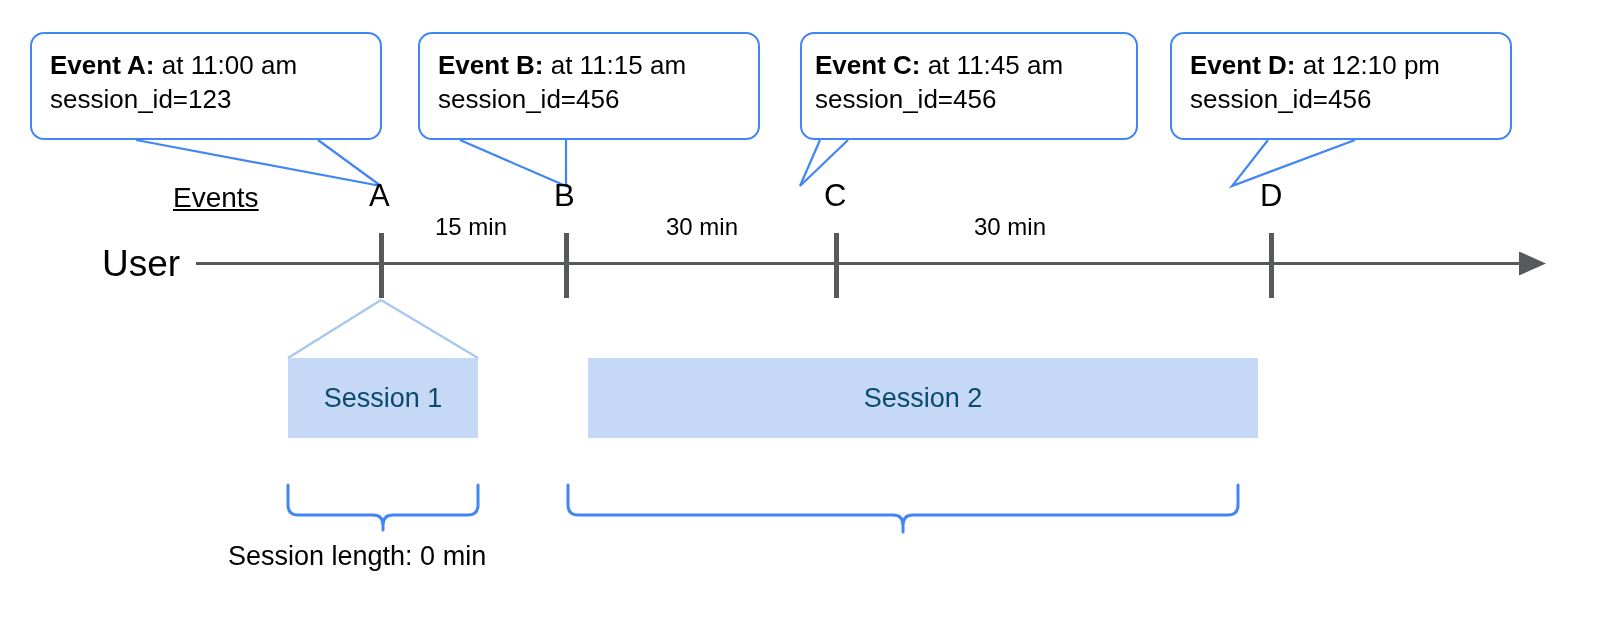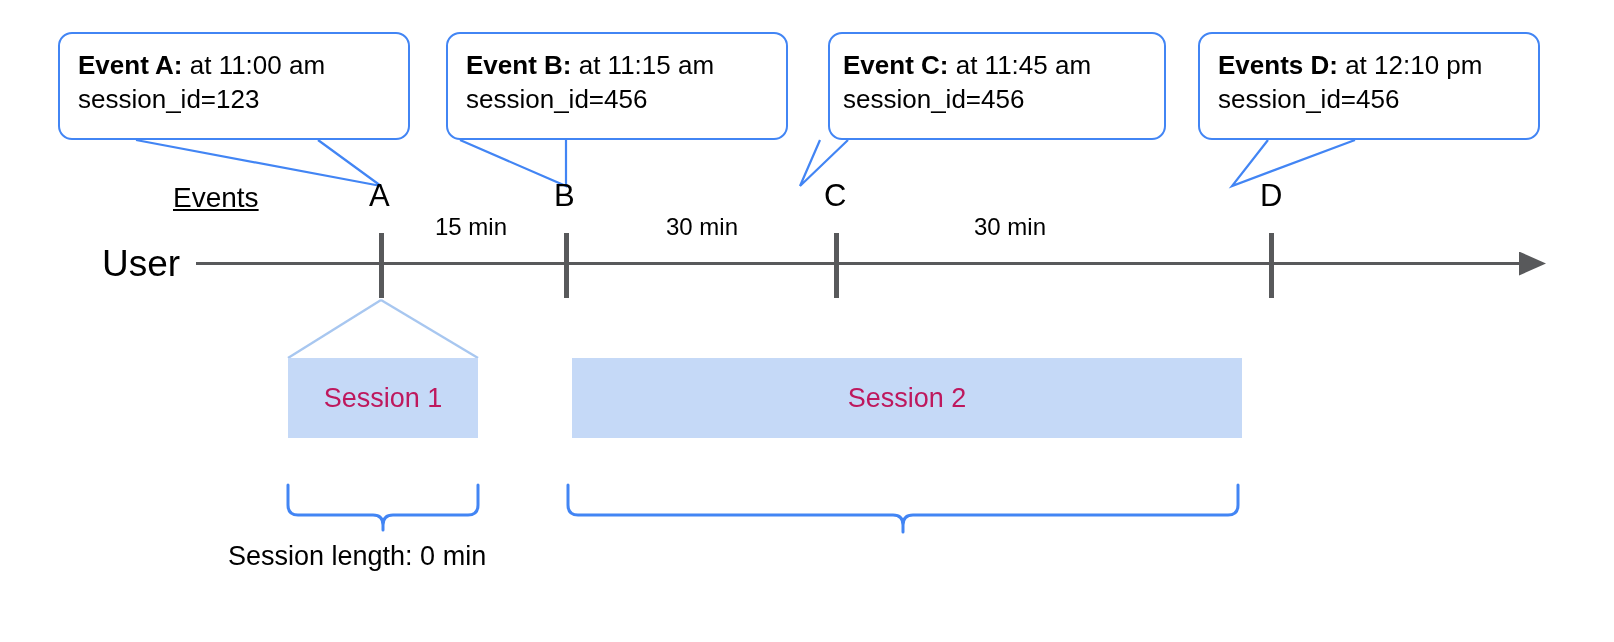--- a/index.html
+++ b/index.html
@@ -3,21 +3,21 @@
 <meta charset="utf-8">
 <style>
   html,body{margin:0;padding:0;background:#fff;}
   body{width:1614px;height:642px;position:relative;overflow:hidden;
        font-family:"Liberation Sans",sans-serif;color:#000;}
   .stage{position:absolute;left:0;top:0;width:1614px;height:642px;}
 
   
   .callout{position:absolute;border:2px solid #4285f4;border-radius:14px;
            background:#fff;box-sizing:border-box;padding:14px 18px 10px 18px;
-           font-size:26px;line-height:1.32;white-space:nowrap;z-index:4;margin-left:28px;}
+           font-size:26px;line-height:1.32;white-space:nowrap;z-index:4;}
   .callout .ev{font-weight:bold;}
   .callout .ln2{display:block;}
 
   
   .ovl{position:absolute;left:0;top:0;width:1614px;height:642px;z-index:2;}
 
   
   .axis{position:absolute;height:3px;background:#58595b;z-index:3;}
   .tick{position:absolute;width:5px;background:#58595b;z-index:3;}
 
@@ -25,21 +25,21 @@
   .lbl{position:absolute;z-index:5;white-space:nowrap;}
   .lbl-user{font-size:37px;}
   .lbl-events{font-size:28px;}
   .lbl-mark{font-size:31px;}
   .lbl-dur{font-size:24px;}
   .lbl-len{font-size:27px;}
 
   
   .bar{position:absolute;background:#c5d9f7;z-index:3;
        display:flex;align-items:center;justify-content:center;
-       font-size:27px;color:#be185d;}
+       font-size:27px;color:#0c4a6e;}
 </style>
 </head>
 <body>
 
 <div class="stage">
 
   <div class="callout" style="left:30px;top:32px;width:352px;height:108px;">
     <span class="ev">Event A:</span><span> at 11:00 am</span>
     <span class="ln2">session_id=123</span>
   </div>
@@ -48,21 +48,21 @@
     <span class="ev">Event B:</span><span> at 11:15 am</span>
     <span class="ln2">session_id=456</span>
   </div>
 
   <div class="callout" style="left:800px;top:32px;width:338px;height:108px;padding-left:13px;">
     <span class="ev">Event C:</span><span> at 11:45 am</span>
     <span class="ln2">session_id=456</span>
   </div>
 
   <div class="callout" style="left:1170px;top:32px;width:342px;height:108px;">
-    <span class="ev">Events D:</span><span> at 12:10 pm</span>
+    <span class="ev">Event D:</span><span> at 12:10 pm</span>
     <span class="ln2">session_id=456</span>
   </div>
 
   <svg class="ovl" viewBox="0 0 1614 642" xmlns="http://www.w3.org/2000/svg">
     <defs>
       <marker id="axis-arrow" markerWidth="11" markerHeight="11" refX="1" refY="4" orient="auto" markerUnits="strokeWidth">
         <path d="M0,0 L9,4 L0,8 z" fill="#58595b"></path>
       </marker>
     </defs>
 
@@ -114,19 +114,19 @@
   <div class="lbl lbl-mark" style="left:1260px;top:178px;">D</div>
 
   <div class="lbl lbl-dur" style="left:435px;top:213px;">15 min</div>
   <div class="lbl lbl-dur" style="left:666px;top:213px;">30 min</div>
   <div class="lbl lbl-dur" style="left:974px;top:213px;">30 min</div>
 
   <div class="bar" style="left:288px;top:358px;width:190px;height:80px;">
     <span>Session 1</span>
   </div>
 
-  <div class="bar" style="left:572px;top:358px;width:670px;height:80px;">
+  <div class="bar" style="left:588px;top:358px;width:670px;height:80px;">
     <span>Session 2</span>
   </div>
 
   <div class="lbl lbl-len" style="left:228px;top:541px;">Session length: 0 min</div>
 
 </div>
 
 </body></html>

